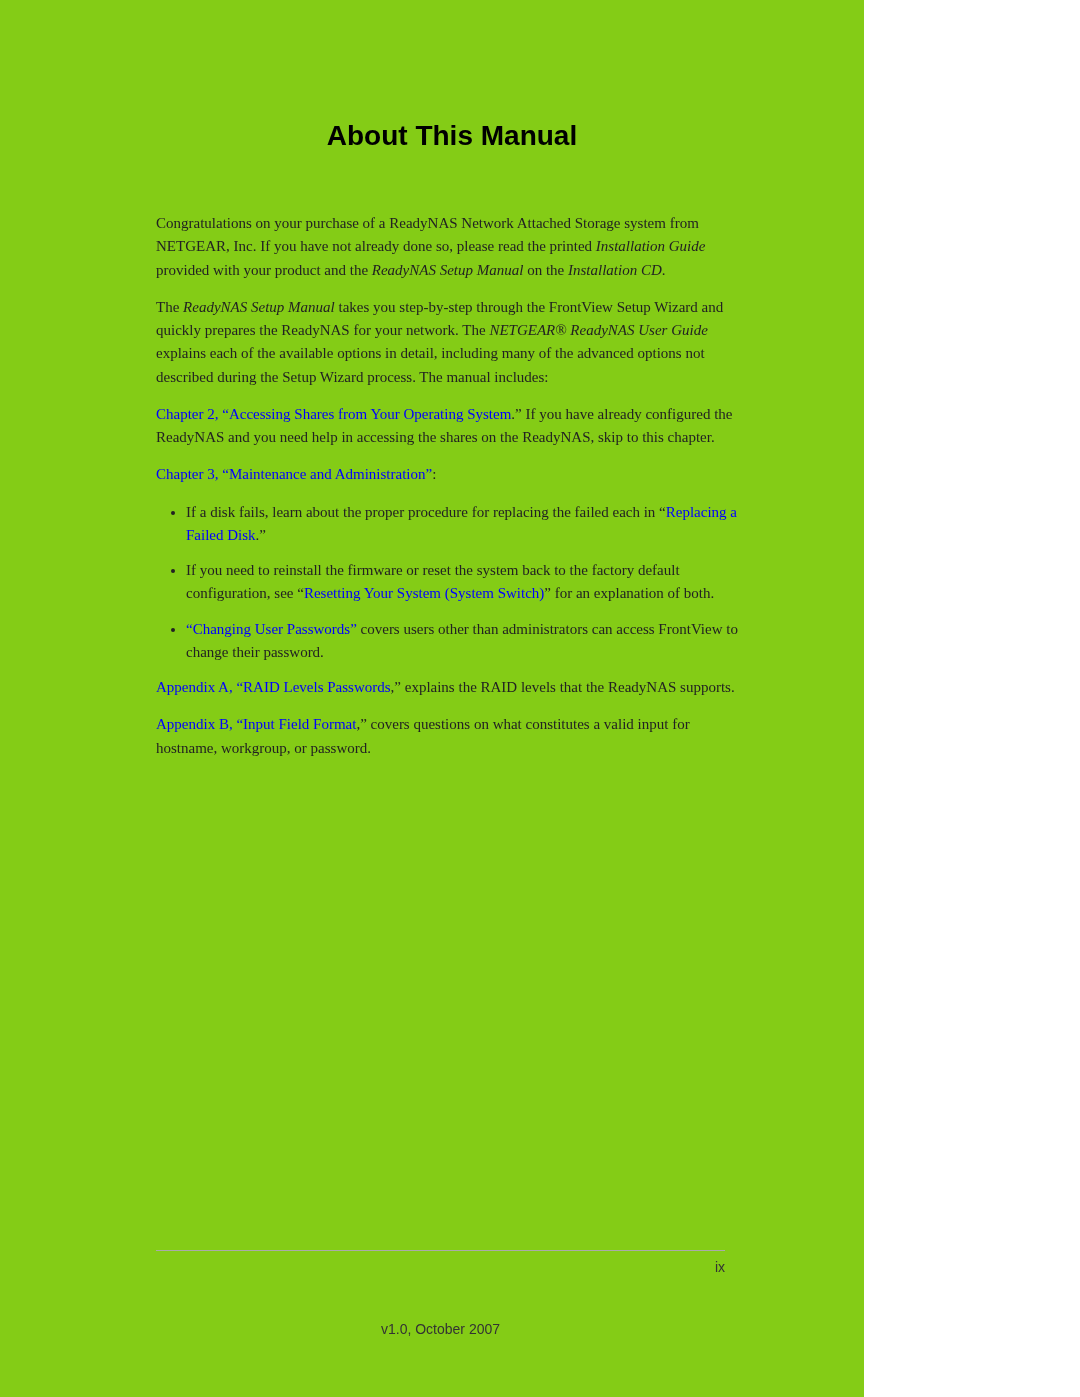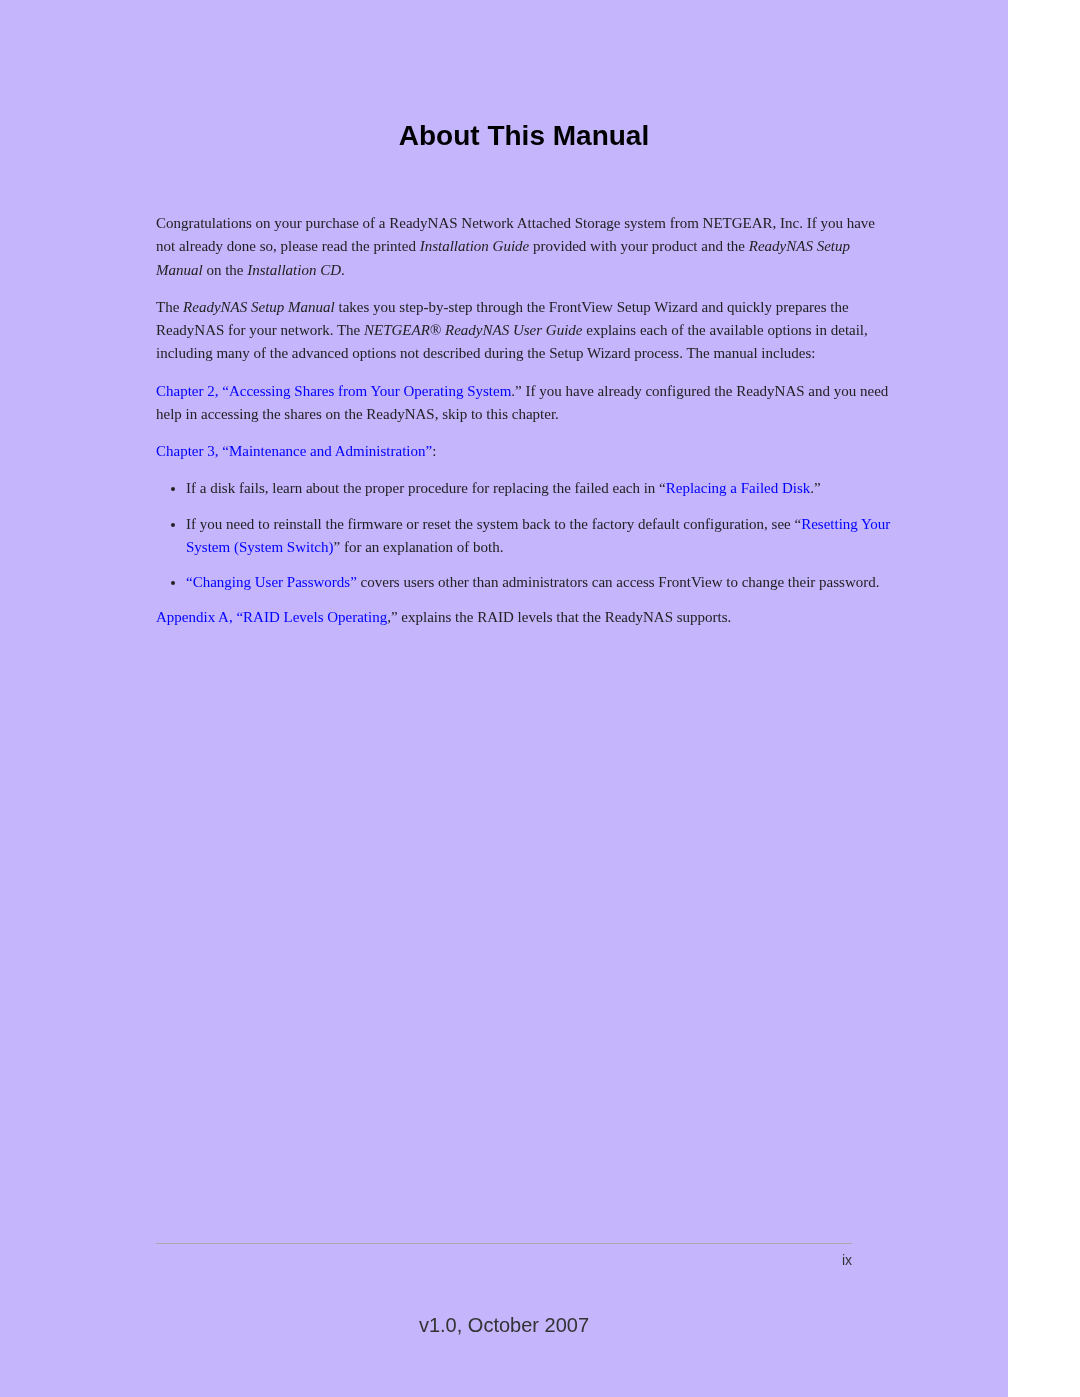--- a/index.html
+++ b/index.html
@@ -12,23 +12,23 @@
       background: #ffffff;
       font-family: Times New Roman, Times, serif;
       font-size: 15px;
       color: #222222;
       width: 1080px;
       min-height: 1397px;
       position: relative;
     }
 
     .page {
-      width: 1008px;
+      width: 864px;
       min-height: 1397px;
-      background: #c4b5fd;
+      background: #84cc16;
       padding: 120px 116px 80px 156px;
       position: relative;
     }
 
     .page-title {
       text-align: center;
       font-size: 28px;
       font-weight: bold;
       font-family: Arial, Helvetica, sans-serif;
       margin-bottom: 60px;
@@ -54,40 +54,40 @@
 
     .bullet-list li {
       margin-bottom: 12px;
       line-height: 1.55;
     }
 
     .footer {
       position: absolute;
       bottom: 60px;
       left: 156px;
-      right: 156px;
+      right: 139px;
     }
 
     .footer-line {
       border: none;
       border-top: 1px solid #aaaaaa;
       margin-bottom: 8px;
     }
 
     .footer-page-num {
       text-align: right;
       font-size: 14px;
       font-family: Arial, Helvetica, sans-serif;
       color: #333333;
       margin-bottom: 8px;
     }
 
     .footer-version {
       text-align: center;
-      font-size: 20px;
+      font-size: 14px;
       font-family: Arial, Helvetica, sans-serif;
       color: #333333;
       margin-top: 46px;
     }
 
     em {
       font-style: italic;
     }
   </style>
 </head>
@@ -120,23 +120,26 @@
     </li>
     <li>
       <span>If you need to reinstall the firmware or reset the system back to the factory default configuration, see “</span><a class="link">Resetting Your System (System Switch)</a><span>” for an explanation of both.</span>
     </li>
     <li>
       <a class="link">“Changing User Passwords”</a><span> covers users other than administrators can access FrontView to change their password.</span>
     </li>
   </ul>
 
   <div class="body-text">
-    <a class="link">Appendix A, “RAID Levels Operating</a><span>,” explains the RAID levels that the ReadyNAS supports.</span>
+    <a class="link">Appendix A, “RAID Levels Passwords</a><span>,” explains the RAID levels that the ReadyNAS supports.</span>
   </div>
 
+  <div class="body-text">
+    <a class="link">Appendix B, “Input Field Format</a><span>,” covers questions on what constitutes a valid input for hostname, workgroup, or password.</span>
+  </div>
 
 
   <div class="footer">
     <hr class="footer-line">
     <div class="footer-page-num">ix</div>
     <div class="footer-version">v1.0, October 2007</div>
   </div>
 
 </div>
 

